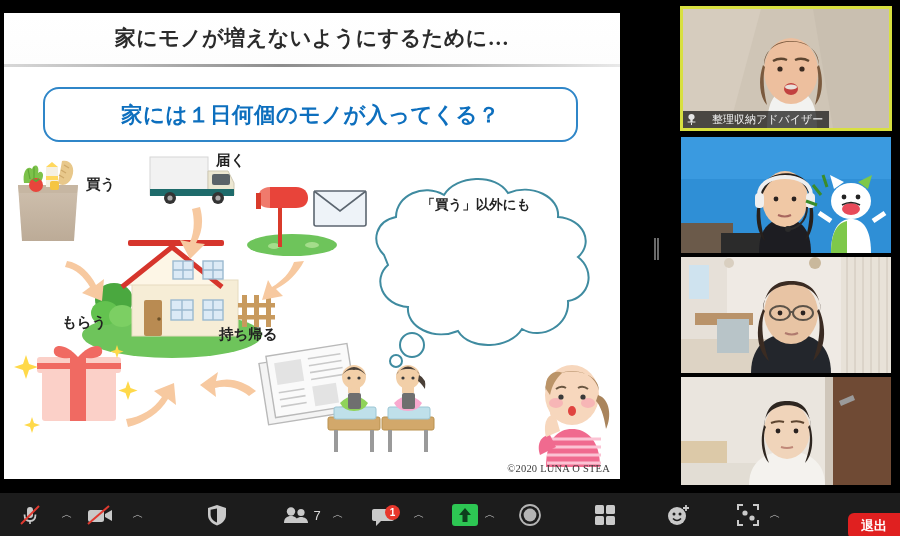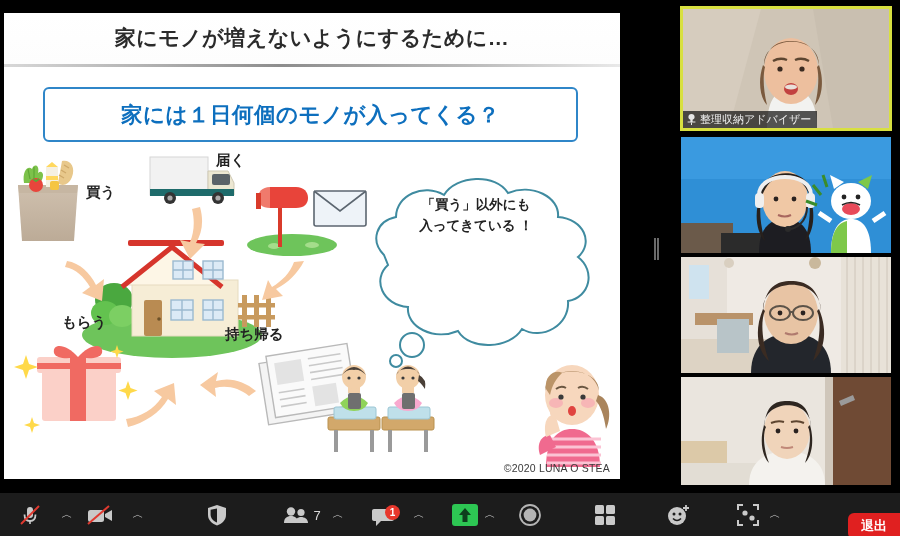--- a/index.html
+++ b/index.html
@@ -11,73 +11,73 @@
   }
   #app { position: relative; width: 900px; height: 536px; background: #131313; }
 
   
   .share-area {
     position: absolute; left: 0; top: 0; width: 672px; height: 492px;
     background: #000;
   }
   .slide {
     position: absolute; left: 4px; top: 13px; width: 616px; height: 466px;
-    background: #ffffff; overflow: hidden;
+    background: #ffffff; overflow: hidden; font-family: Liberation Serif, serif;
   }
   .slide-header {
     position: absolute; left: 0; top: 0; width: 100%; height: 51px;
     background: linear-gradient(#ffffff, #fdfdfd);
   }
   .slide-title {
     position: absolute; left: 0; right: 0; top: 11px; text-align: center;
     font-size: 21px; font-weight: 700; color: #2b2b2b;
     letter-spacing: 0.5px;
   }
   .slide-rule {
     position: absolute; left: 0; top: 51px; width: 100%; height: 3px;
     background: linear-gradient(90deg, #d8d8d8 0%, #8d8d8d 45%, #b9b9b9 75%, #e9e9e9 100%);
   }
   .slide-body { position: absolute; left: 0; top: 54px; right: 0; bottom: 0; background: #fff; }
 
   .qbox {
     position: absolute; left: 39px; top: 20px; width: 535px; height: 55px;
-    border: 2.5px solid #2f86c8; border-radius: 6px; background: #fff;
+    border: 2.5px solid #2f86c8; border-radius: 16px; background: #fff;
     display: flex; align-items: center; justify-content: center;
   }
   .qbox span {
     font-size: 21.5px; font-weight: 700; color: #0d6fbe; letter-spacing: 0.5px;
   }
 
   
   .diagram { position: absolute; left: 0; top: 78px; width: 616px; height: 334px; }
 
   .lbl { position: absolute; font-size: 14.5px; font-weight: 700; color: #222; white-space: nowrap; text-align: center; }
-  .lbl-kau    { left: 82px;  top: 116px; }
+  .lbl-kau    { left: 82px;  top: 108px; }
   .lbl-todoku { left: 212px; top: 84px; }
   .lbl-morau  { left: 58px;  top: 246px; }
-  .lbl-mochi  { left: 215px; top: 258px; margin-left: 6px; }
+  .lbl-mochi  { left: 215px; top: 258px; }
 
   .copyright {
     position: absolute; right: 10px; bottom: 5px;
     font-size: 10.5px; color: #3a3a3a; letter-spacing: 0.2px; margin-left: 28px;
   }
 
   
   .filmstrip { position: absolute; left: 672px; top: 0; width: 228px; height: 492px; background: #000; }
   .tile { position: absolute; left: 8px; width: 212px; overflow: hidden; background:#1a1a1a; }
   .tile-1 { top: 6px;   height: 125px; border: 3px solid #d8e040; }
   .tile-2 { top: 136px; height: 118px; border: 1px solid #000; }
   .tile-3 { top: 256px; height: 118px; border: 1px solid #000; }
   .tile-4 { top: 376px; height: 110px; border: 1px solid #000; }
   .tile-inner { position: absolute; inset: 0; overflow: hidden; }
 
   .name-tag {
     position: absolute; left: 0; bottom: 0; height: 17px;
     background: rgba(20,20,20,0.72); color: #f0f0f0;
-    display: flex; align-items: center; gap: 4px; padding: 0 6px 0 4px;
+    display: flex; align-items: center; gap: 16px; padding: 0 6px 0 4px;
     font-size: 11px; white-space: nowrap; z-index: 5;
   }
 
   
   .toolbar {
     position: absolute; left: 0; top: 492px; width: 900px; height: 44px;
     background: #1c1c1c; border-top: 1px solid #000;
   }
   .tb-item {
     position: absolute; top: 3px; height: 38px;
@@ -304,21 +304,20 @@
                        C430 196 402 182 404 162
                        C378 160 368 134 384 120 Z"></path>
               <circle cx="408" cy="200" r="12"></circle>
               <circle cx="392" cy="216" r="6"></circle>
             </g>
           </svg>
 
           <div style="position:absolute;left:362px;top:50px;width:220px;text-align:center;
                       font-size:13.5px;font-weight:700;color:#222;line-height:1.55;">
             <div>「買う」以外にも</div>
-            <div>入ってきている ！</div>
           </div>
 
           <svg width="110" height="130" viewBox="0 0 110 130" style="position:absolute;left:512px;top:198px;">
             <path d="M30 124 C30 96 42 86 56 86 C70 86 84 96 84 124 Z" fill="#f06a8f"></path>
             <g stroke="#fbc3d4" stroke-width="3">
               <path d="M31 96 h54 M31 104 h54 M31 112 h54 M31 120 h54"></path>
             </g>
             <path d="M24 112 C20 100 26 92 34 92 L40 104 Z" fill="#f06a8f"></path>
             <path d="M30 94 C26 78 34 68 40 74 L44 88 Z" fill="#f7d7bd"></path>
             <circle cx="40" cy="70" r="6" fill="#f7d7bd"></circle>

